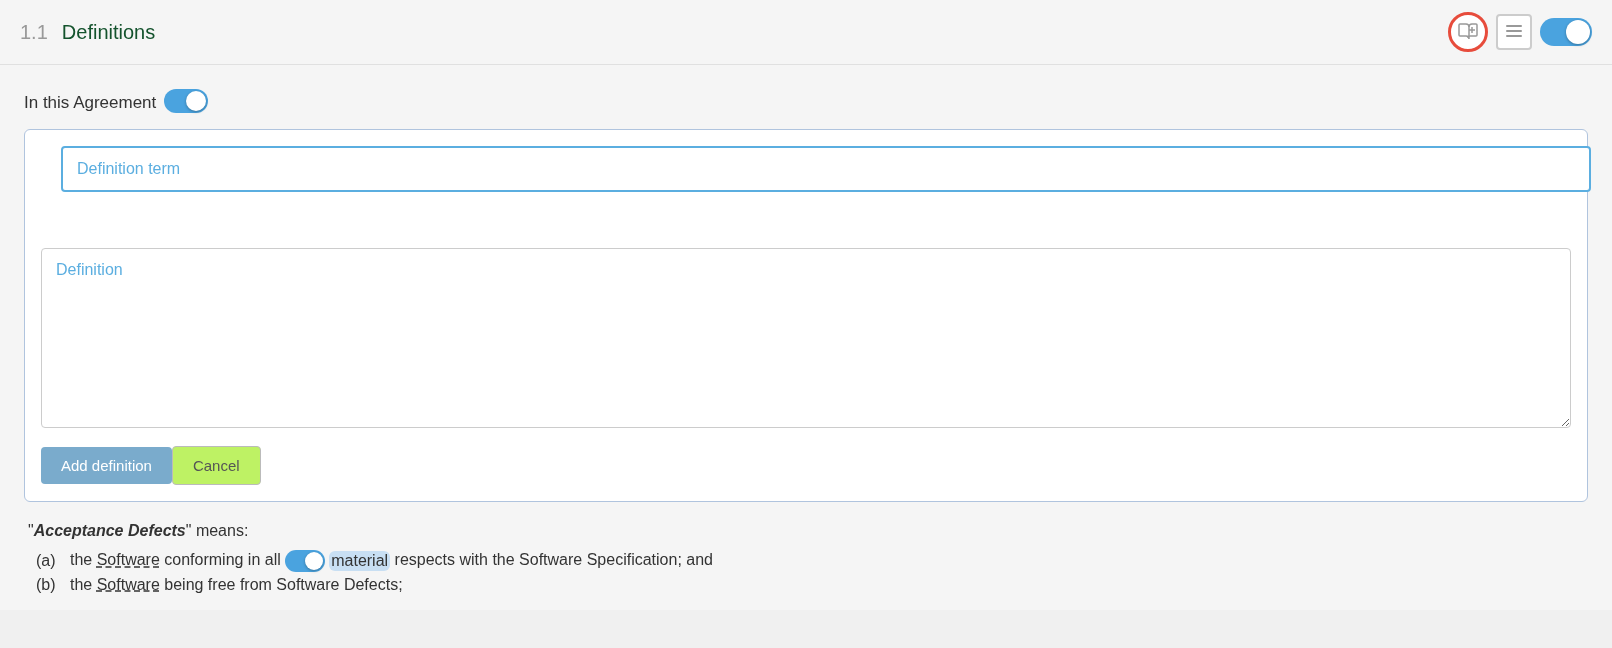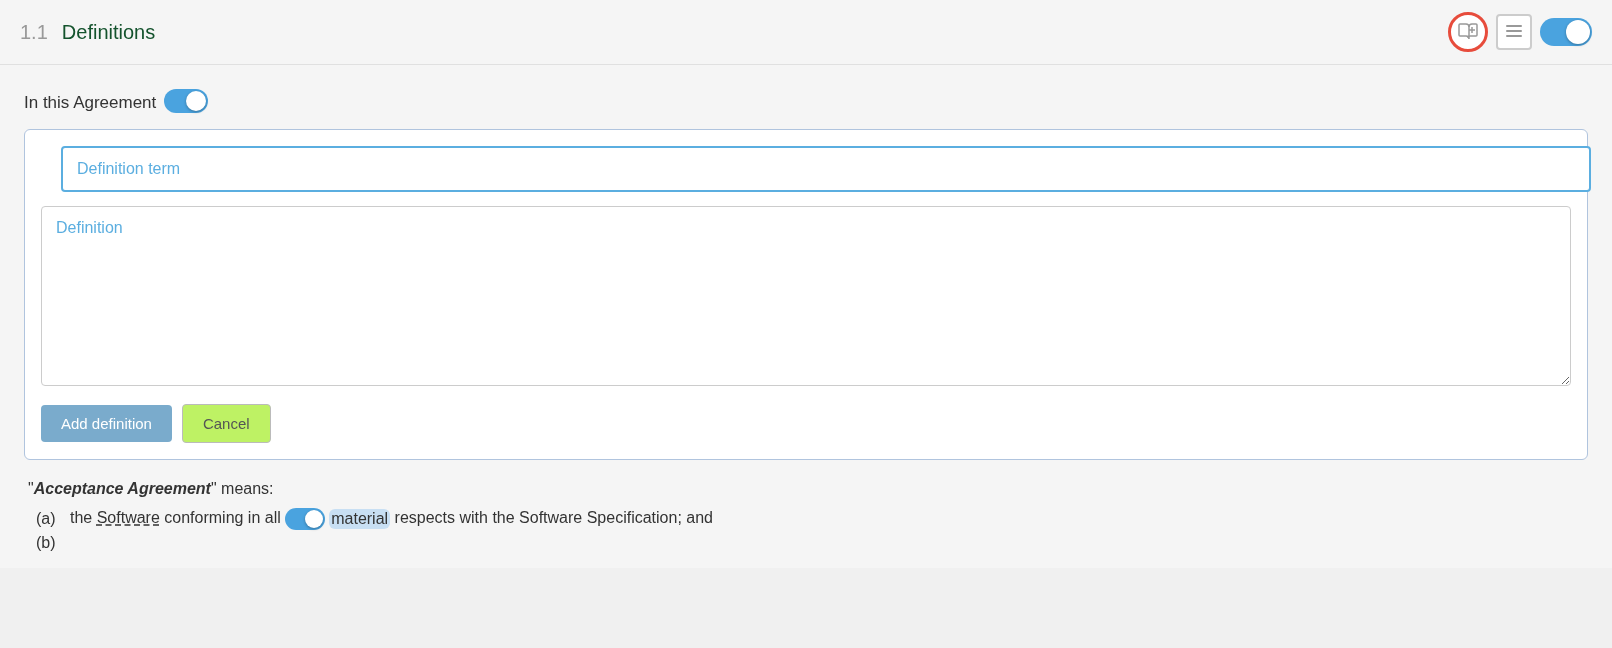--- a/index.html
+++ b/index.html
@@ -138,27 +138,27 @@
       border: 1px solid #ccc;
       border-radius: 4px;
       padding: 12px 14px;
       font-size: 16px;
       color: #000000;
       outline: none;
       height: 180px;
       resize: vertical;
       font-family: inherit;
       margin-bottom: 14px;
+      margin-top: 42px;
     }
     .definition-textarea::placeholder {
       color: #5baee0;
     }
     .form-buttons {
       display: flex;
-      gap: 10px;
       align-items: center;
     }
     .btn-add {
       background: #7aabcc;
       color: #fff;
       border: none;
       border-radius: 4px;
       padding: 10px 20px;
       font-size: 15px;
       cursor: pointer;
@@ -275,38 +275,39 @@
       <input class="term-input" type="text" placeholder="Definition term" style="">
       <textarea class="definition-textarea" placeholder="Definition" style=""></textarea>
       <div class="form-buttons">
         <button class="btn-add">Add definition</button>
         <button class="btn-cancel">Cancel</button>
       </div>
     </div>
 
     <div class="definitions-content">
       <div class="definition-entry">
-        <span>"</span><span class="term-quote">Acceptance Agreement</span><span>" means:</span>
+        <span>"</span><span class="term-quote">Acceptance Defects</span><span>" means:</span>
       </div>
 
       <div class="definition-sub">
         <span class="sub-label">(a)</span>
         <span class="sub-text">
           the <span class="dashed-underline">Software</span> conforming in all
           <span style="display:inline-flex;align-items:center;gap:4px;vertical-align:middle;">
             <span class="toggle-switch inline-toggle" style="vertical-align:middle;">
               <span class="toggle-track" style="display:inline-block;width:40px;height:22px;background:#4aa3df;border-radius:11px;position:relative;">
                 <span class="toggle-thumb" style="display:inline-block;width:18px;height:18px;background:#fff;border-radius:50%;position:absolute;top:2px;right:2px;box-shadow:0 1px 3px rgba(0,0,0,0.3);"></span>
               </span>
             </span>
             <span class="highlighted-word">material</span>
           </span>
           respects with the Software Specification; and
         </span>
       </div>
 
       <div class="definition-sub">
         <span class="sub-label">(b)</span>
+        <span class="sub-text">the <span class="dashed-underline">Software</span> being free from Software Defects;</span>
       </div>
     </div>
 
   </div>
 </div>
 
 </body></html>

